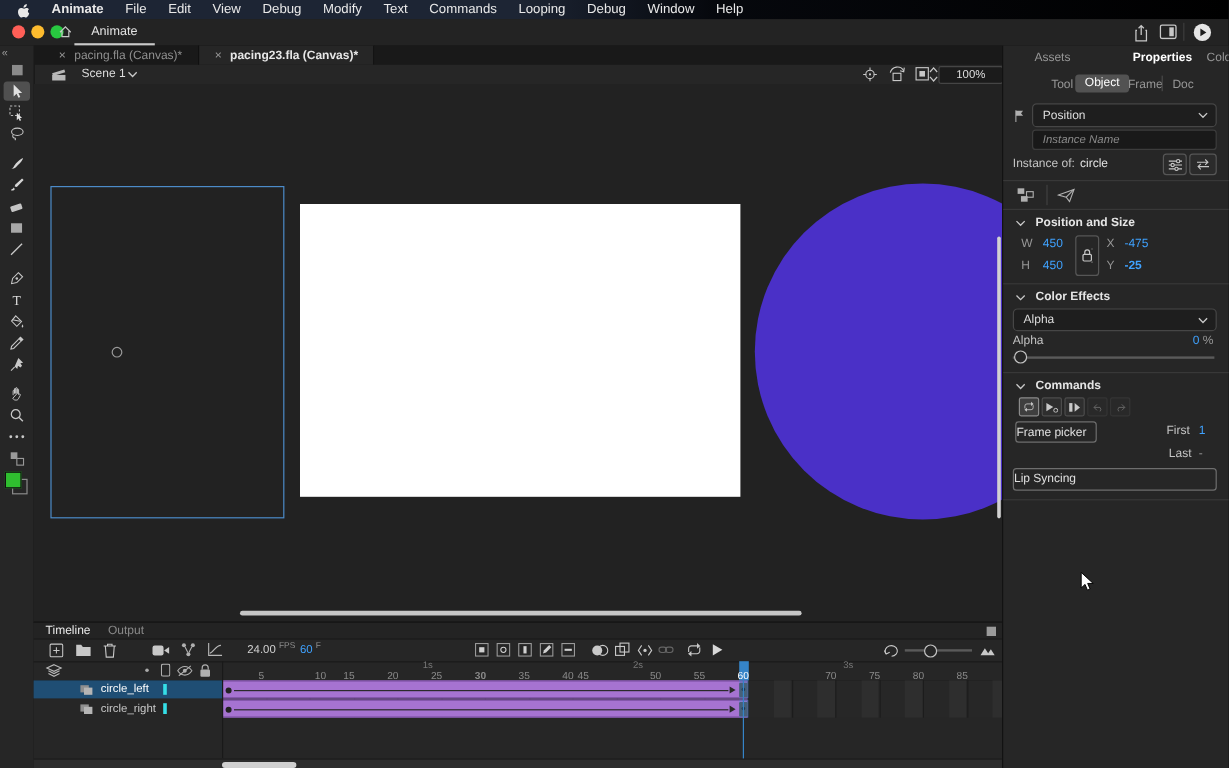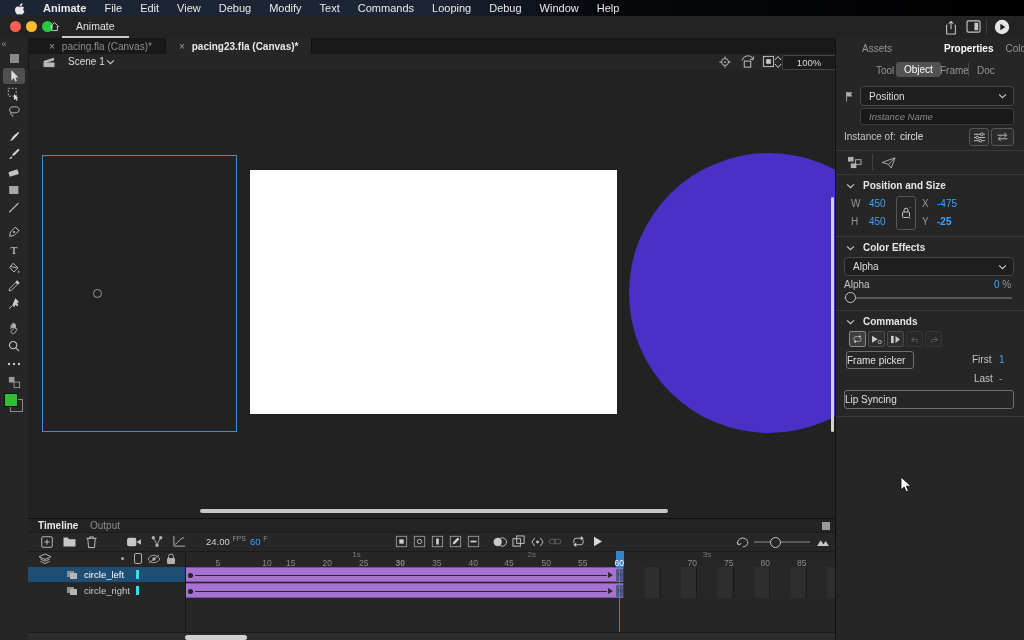--- a/index.html
+++ b/index.html
@@ -292,21 +292,21 @@
     <div class="abs" id="stage" style="left: 222px; top: 100px; width: 367px; height: 244px; background: rgb(255, 255, 255);"></div>
     <div class="abs" id="selrect" style="left: 14px; top: 85px; width: 193px; height: 275px; border: 1px solid rgb(76, 139, 201);"></div>
     <div class="abs" style="left:65px;top:219px;width:7px;height:7px;border:1.5px solid #9a9a9a;border-radius:50%;"></div>
     <div class="abs" id="bigcircle" style="left: 601px; top: 83px; width: 280px; height: 280px; border-radius: 50%; background: rgb(74, 48, 199);"></div>
     <div class="abs" style="left:172px;top:439px;width:468px;height:4px;background:#c6c6c6;border-radius:2px;"></div>
     <div class="abs" style="left:803px;top:127px;width:3px;height:235px;background:#d2d2d2;border-radius:1.5px;"></div>
   </div>
 
   <div class="abs" id="timeline">
     <div id="tl-tabs">
-      <span class="abs" style="left:10px;top:1px;font-weight:bold;color:#e8e8e8;">Timeline</span>
+      <span class="abs" style="left:10px;top:1px;font-weight:normal;color:#e8e8e8;">Timeline</span>
       <span class="abs" style="left:62px;top:1px;color:#8a8a8a;">Output</span>
       <span class="abs" style="left:794px;top:3px;">
           <svg width="8" height="8">
             <rect width="8" height="8" fill="#9a9a9a"></rect>
           </svg>
         </span>
     </div>
 
     <div class="abs" style="left:0;top:13px;width:807px;height:19px;border-bottom:1px solid #1b1b1b;">
       <span class="abs" style="left:12px;top:3px;">
@@ -459,21 +459,21 @@
           <span class="sec" style="left: 503.75px;">2s</span>
           <span class="sec" style="left: 678.95px;">3s</span>
           <span class="tick" style="left: 189.85px;">5</span>
           <span class="tick" style="left: 239px;">10</span>
           <span class="tick" style="left: 262.85px;">15</span>
           <span class="tick" style="left: 299.35px;">20</span>
           <span class="tick" style="left: 335.85px;">25</span>
           <span class="tick" style="left: 372.35px; font-weight: bold;">30</span>
           <span class="tick" style="left: 408.85px;">35</span>
           <span class="tick" style="left: 445.35px;">40</span>
-          <span class="tick" style="left: 481px;">45</span>
+          <span class="tick" style="left: 458px;">45</span>
           <span class="tick" style="left: 518.35px;">50</span>
           <span class="tick" style="left: 554.85px;">55</span>
           <span class="tick" style="left: 591.35px; color: rgb(255, 255, 255); z-index: 3;">60</span>
           <span class="tick" style="left: 591px; margin-top: 15px;">65</span>
           <span class="tick" style="left: 664.35px;">70</span>
           <span class="tick" style="left: 700.85px;">75</span>
           <span class="tick" style="left: 737.35px;">80</span>
           <span class="tick" style="left: 773.85px;">85</span>
         </div>
     </div>

